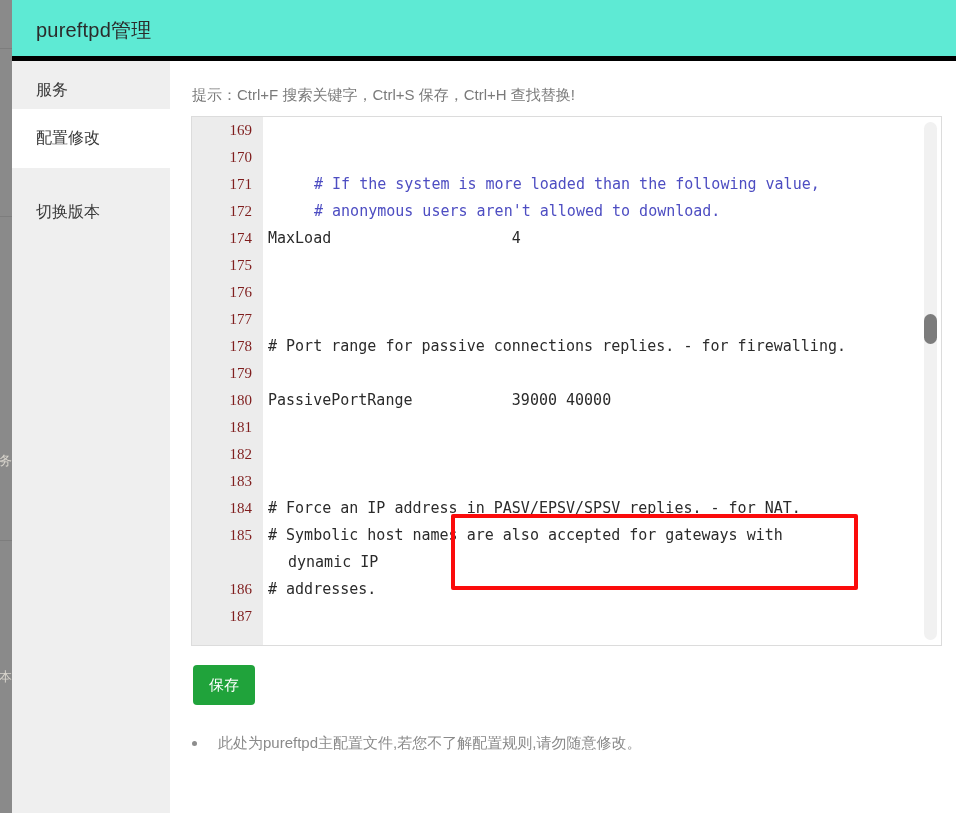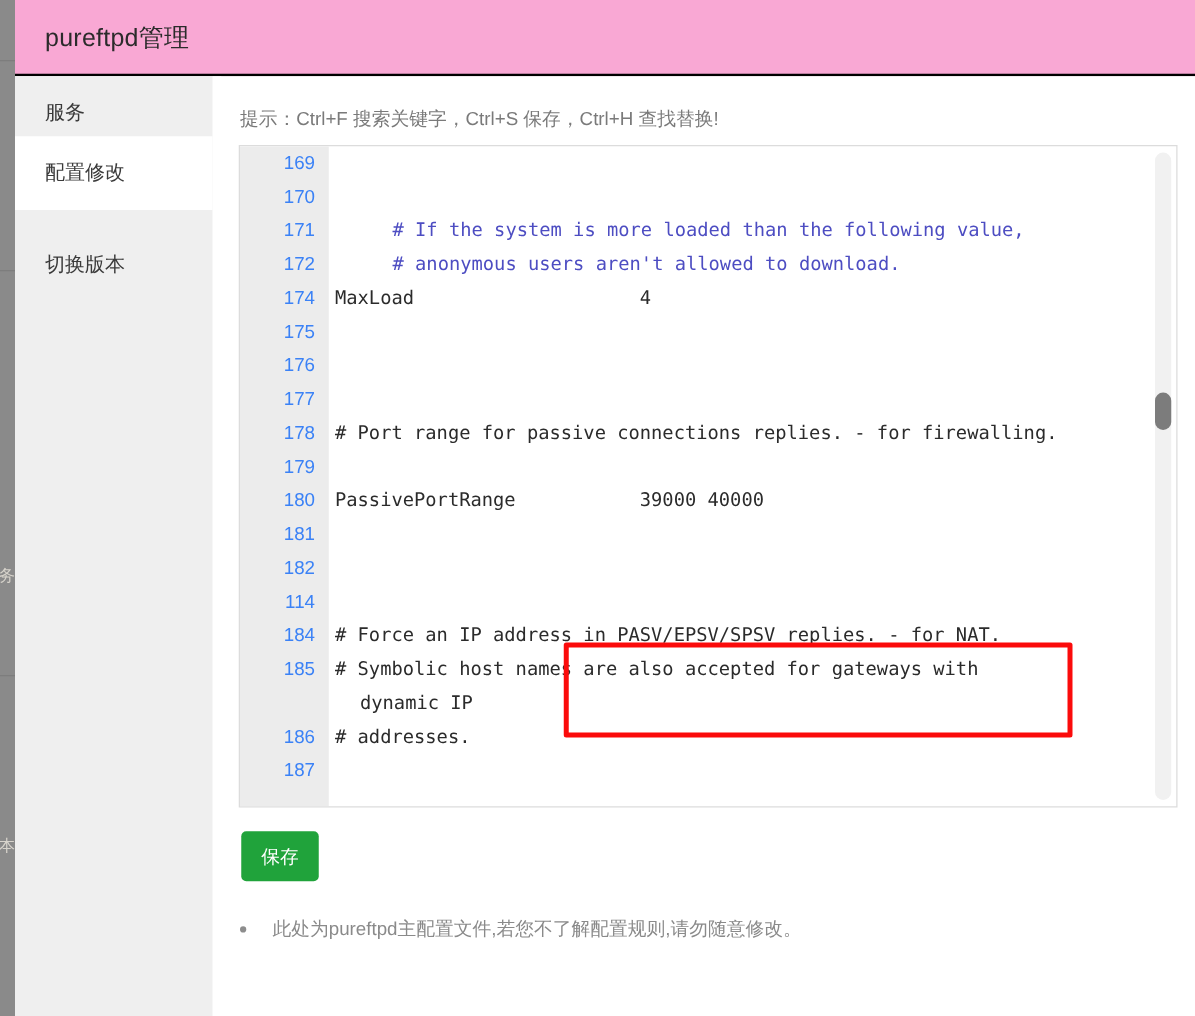--- a/index.html
+++ b/index.html
@@ -54,22 +54,22 @@
     background: #7d7d7d;
   }
 
   
   .header {
     position: absolute;
     left: 12px;
     top: 0;
     width: 944px;
     height: 61px;
-    background: #f9a8d4;
-    border-bottom: 2px solid #000000;
+    background: #5eead4;
+    border-bottom: 5px solid #000000;
     box-sizing: border-box;
   }
   .header-title {
     position: absolute;
     left: 24px;
     top: 17px;
     font-size: 20px;
     color: #2b2b2b;
     letter-spacing: .2px;
     white-space: nowrap;
@@ -174,22 +174,22 @@
     font-family: "DejaVu Sans Mono", "Liberation Mono", monospace;
     font-size: 15px;
     line-height: 27px;
     white-space: pre;
   }
   .crow .ln {
     position: absolute;
     left: 0;
     width: 60px;
     text-align: right;
-    color: #3b82f6;
-    font-family: Liberation Sans, sans-serif;
+    color: #7f1d1d;
+    font-family: Liberation Serif, serif;
     font-size: 15px;
   }
   .crow .ctext {
     position: absolute;
     left: 76px;
     color: #2b2b2b;
     white-space: pre;
   }
   .crow.blue .ctext { color: #4d4dc2; margin-left: 46px; }
   .crow .ctext.indent { left: 96px; }
@@ -314,21 +314,21 @@
           <div class="crow blue"><span class="ln">172</span><span class="ctext"># anonymous users aren't allowed to download.</span></div>
           <div class="crow"><span class="ln">174</span><span class="ctext">MaxLoad                    4</span></div>
           <div class="crow"><span class="ln">175</span><span class="ctext"></span></div>
           <div class="crow"><span class="ln">176</span><span class="ctext"></span></div>
           <div class="crow"><span class="ln">177</span><span class="ctext"></span></div>
           <div class="crow"><span class="ln">178</span><span class="ctext"># Port range for passive connections replies. - for firewalling.</span></div>
           <div class="crow"><span class="ln">179</span><span class="ctext"></span></div>
           <div class="crow"><span class="ln">180</span><span class="ctext">PassivePortRange           39000 40000</span></div>
           <div class="crow"><span class="ln">181</span><span class="ctext"></span></div>
           <div class="crow"><span class="ln">182</span><span class="ctext"></span></div>
-          <div class="crow"><span class="ln">114</span><span class="ctext"></span></div>
+          <div class="crow"><span class="ln">183</span><span class="ctext"></span></div>
           <div class="crow"><span class="ln">184</span><span class="ctext"># Force an IP address in PASV/EPSV/SPSV replies. - for NAT.</span></div>
           <div class="crow"><span class="ln">185</span><span class="ctext"># Symbolic host names are also accepted for gateways with</span></div>
           <div class="crow"><span class="ln"></span><span class="ctext indent">dynamic IP</span></div>
           <div class="crow"><span class="ln">186</span><span class="ctext"># addresses.</span></div>
           <div class="crow"><span class="ln">187</span><span class="ctext"></span></div>
         </div>
       <div class="redbox"></div>
       <div class="vscroll">
         <div class="vthumb"></div>
       </div>

